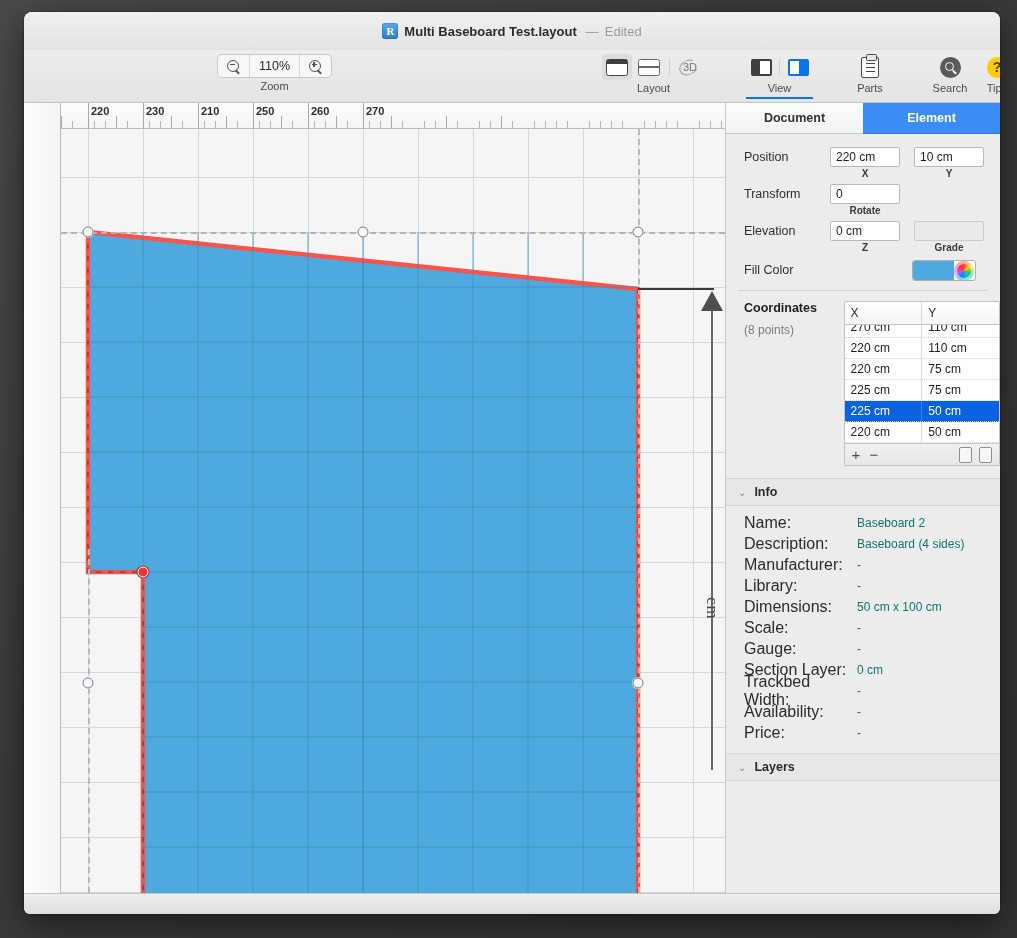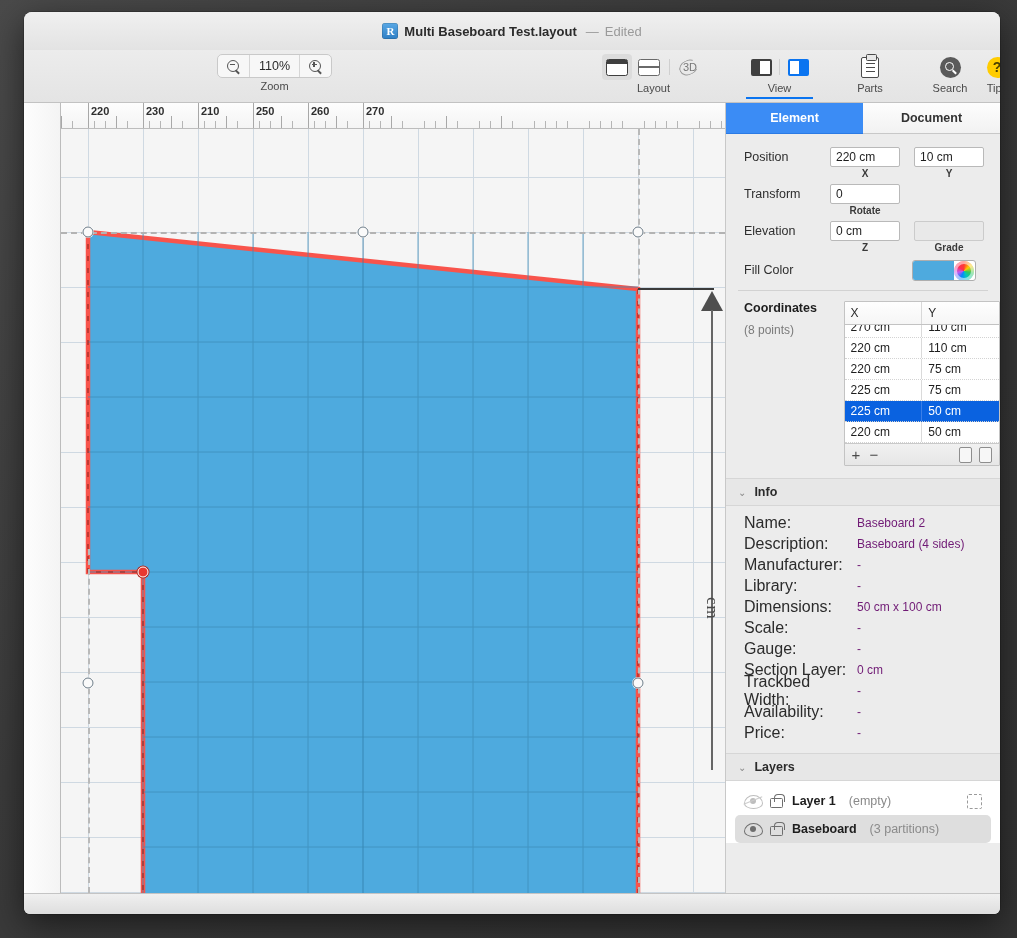--- a/index.html
+++ b/index.html
@@ -264,21 +264,21 @@
   .sec-head {
     display:flex; align-items:center; gap:8px; height:28px;
     padding-left:12px; background:#e7e7e7; border-top:1px solid #d6d6d6;
     border-bottom:1px solid #d6d6d6;
   }
   .chev { font-size:10px; color:#8a8a8a; }
   .sec-title { font-size:12.5px; font-weight:bold; color:#2b2b2b; }
 
   .info-row { display:flex; height:21px; align-items:center; padding-left:18px; }
   .info-key { width:113px; font-size:16px; color:#2b2b2b; }
-  .info-val { font-size:12px; color:#701a75; }
+  .info-val { font-size:12px; color:#0f766e; }
 
   
   #layers-list { padding: 6px 9px 0 9px; background:#fff; flex:1 1 auto;}
   .layer-row {
     display:flex; align-items:center; height:28px; border-radius:5px; padding:0 9px; gap:9px;
   }
   .layer-row.sel { background:#dedede; }
   .eye { width:17px;height:12px; position:relative; }
   .eye::before{
     content:""; position:absolute; left:0; top:0; width:17px;height:12px;
@@ -549,22 +549,22 @@
         <div class="dim-arrow" style="left:651px; top:162px;"></div>
         <div class="dim-line" style="left:650px; top:181px; height:460px;"></div>
         <div class="dim-text" style="left:641px; top:468px;">95.0 cm</div>
       </div>
     </div>
   </div>
 
   <div id="inspector">
 
     <div id="insp-tabs">
+      <div class="insp-tab">Document</div>
       <div class="insp-tab active">Element</div>
-      <div class="insp-tab">Document</div>
     </div>
 
     <div class="insp-scroll">
 
       <div style="height:8px"></div>
 
       <div class="prop-row">
         <div class="prop-label">Position</div>
         <div class="field-col">
           <div class="field">220 cm</div>
@@ -707,36 +707,17 @@
             <div class="info-val">-</div>
           </div>
         </div>
 
       <div style="height:10px"></div>
 
       <div class="sec-head">
         <span class="chev">⌄</span>
         <span class="sec-title">Layers</span>
       </div>
-      <div id="layers-list">
-          <div class="layer-row">
-            <span class="eye off">
-              <i></i>
-            </span>
-            <span class="lock"></span>
-            <span class="layer-name">Layer 1</span>
-            <span class="layer-meta">(empty)</span>
-            <span class="layer-spacer"></span>
-            <span class="dashbox"></span>
-          </div>
-          <div class="layer-row sel">
-            <span class="eye"></span>
-            <span class="lock"></span>
-            <span class="layer-name">Baseboard</span>
-            <span class="layer-meta">(3 partitions)</span>
-            <span class="layer-spacer"></span>
-          </div>
-        </div>
     </div>
   </div>
 
   <div id="statusbar"></div>
 </div>
 
 </body></html>

